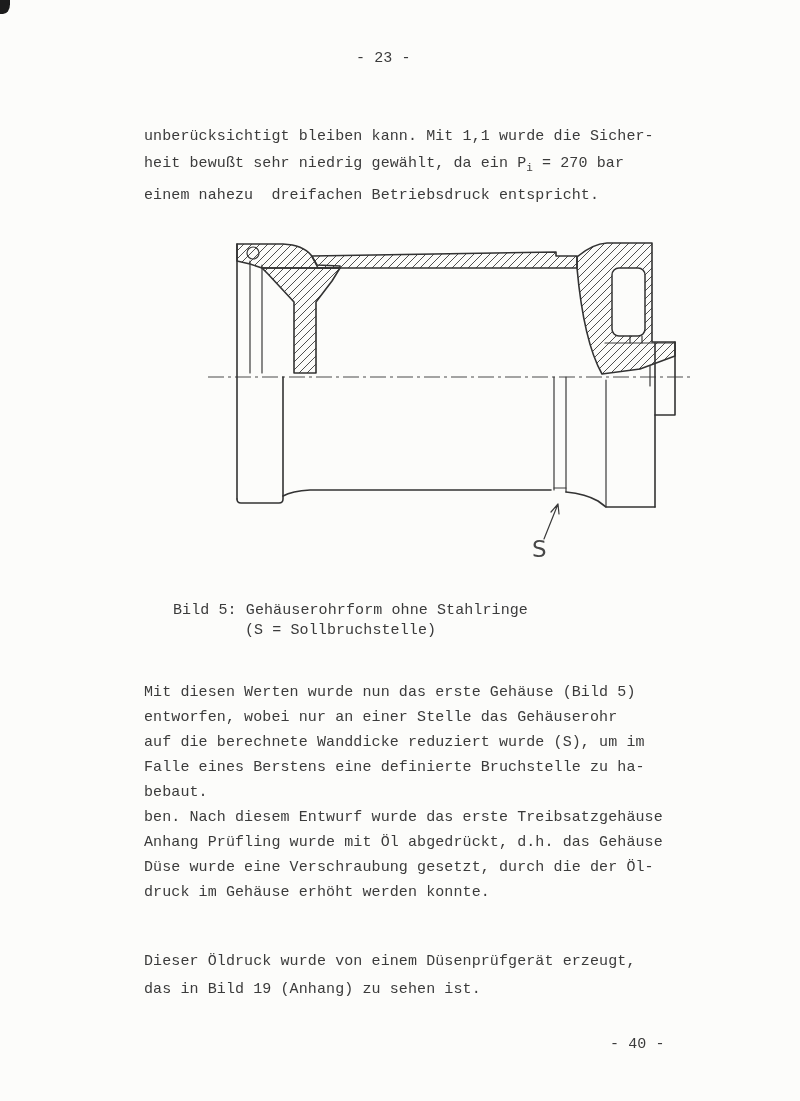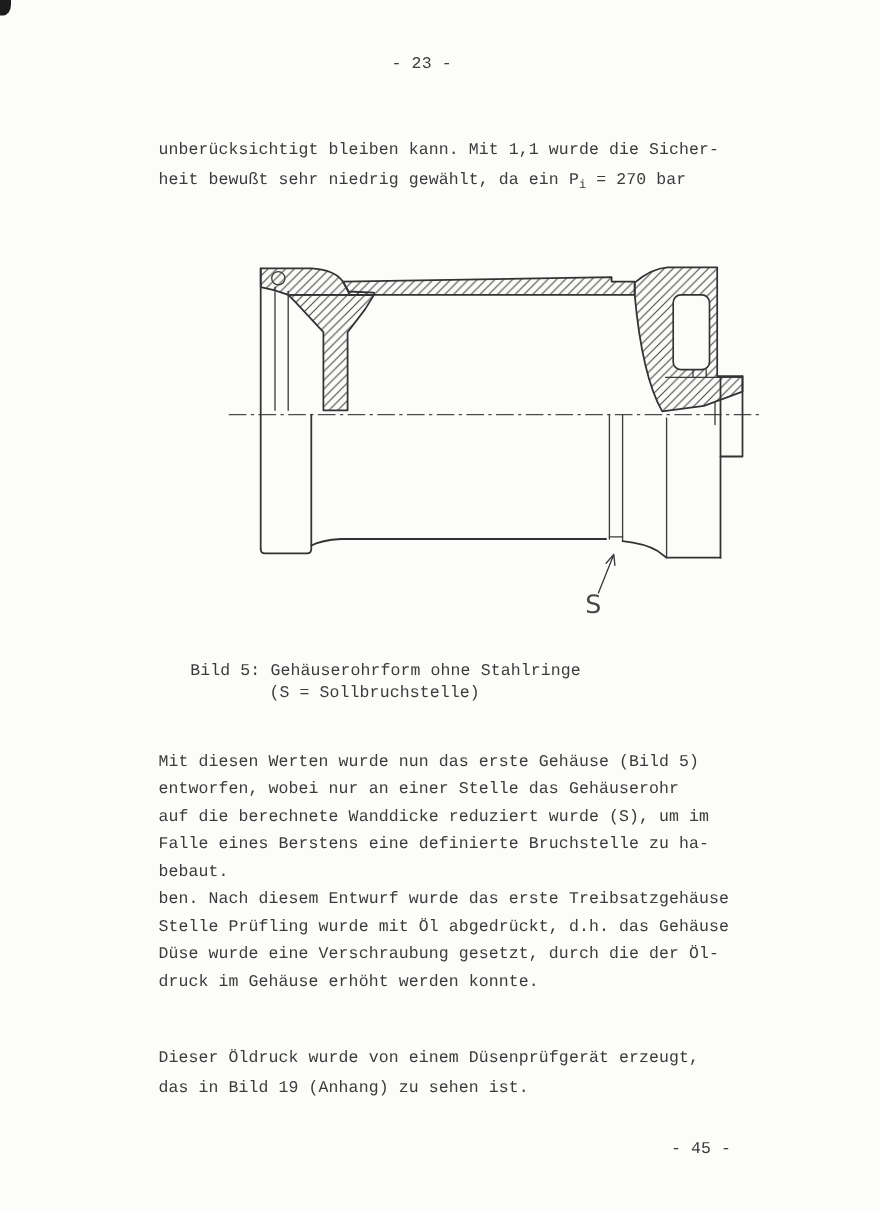--- a/index.html
+++ b/index.html
@@ -32,20 +32,21 @@
 
 <div class="corner-mark"></div>
 
 <div class="tblock" style="left:356px;top:50px;">
   <div class="tline">- 23 -</div>
 </div>
 
 <div class="tblock lh27" style="left:144px;top:123px;">
   <div class="tline">unberücksichtigt bleiben kann. Mit 1,1 wurde die Sicher-</div>
   <div class="tline"><span>heit bewußt sehr niedrig gewählt, da ein P</span><sub>i</sub><span> = 270 bar</span></div>
+  <div class="tline">einem nahezu  dreifachen Betriebsdruck entspricht.</div>
 </div>
 
 <svg style="position:absolute;left:200px;top:225px;" width="500" height="345" viewBox="200 225 500 345">
   <defs>
     <pattern id="hatch" patternUnits="userSpaceOnUse" width="8" height="8">
       <path d="M-2,2 l4,-4 M0,8 l8,-8 M6,10 l4,-4" stroke="#3c3c3c" stroke-width="0.9" fill="none"></path>
     </pattern>
   </defs>
 
   <line class="cl" x1="208" y1="377" x2="693" y2="377"></line>
@@ -88,25 +89,25 @@
   <div class="tline" style="padding-left:72px;">(S = Sollbruchstelle)</div>
 </div>
 
 <div class="tblock lh25" style="left:144px;top:680px;">
   <div class="tline">Mit diesen Werten wurde nun das erste Gehäuse (Bild 5)</div>
   <div class="tline">entworfen, wobei nur an einer Stelle das Gehäuserohr</div>
   <div class="tline">auf die berechnete Wanddicke reduziert wurde (S), um im</div>
   <div class="tline">Falle eines Berstens eine definierte Bruchstelle zu ha-</div>
   <div class="tline">bebaut.</div>
   <div class="tline">ben. Nach diesem Entwurf wurde das erste Treibsatzgehäuse</div>
-  <div class="tline">Stelle Prüfling wurde mit Öl abgedrückt, d.h. das Gehäuse</div>
+  <div class="tline">Anhang Prüfling wurde mit Öl abgedrückt, d.h. das Gehäuse</div>
   <div class="tline">Düse wurde eine Verschraubung gesetzt, durch die der Öl-</div>
   <div class="tline">druck im Gehäuse erhöht werden konnte.</div>
 </div>
 
 <div class="tblock lh28" style="left:144px;top:948px;">
   <div class="tline">Dieser Öldruck wurde von einem Düsenprüfgerät erzeugt,</div>
   <div class="tline">das in Bild 19 (Anhang) zu sehen ist.</div>
 </div>
 
 <div class="tblock" style="left:610px;top:1036px;">
-  <div class="tline">- 45 -</div>
+  <div class="tline">- 40 -</div>
 </div>
 
 </body></html>

